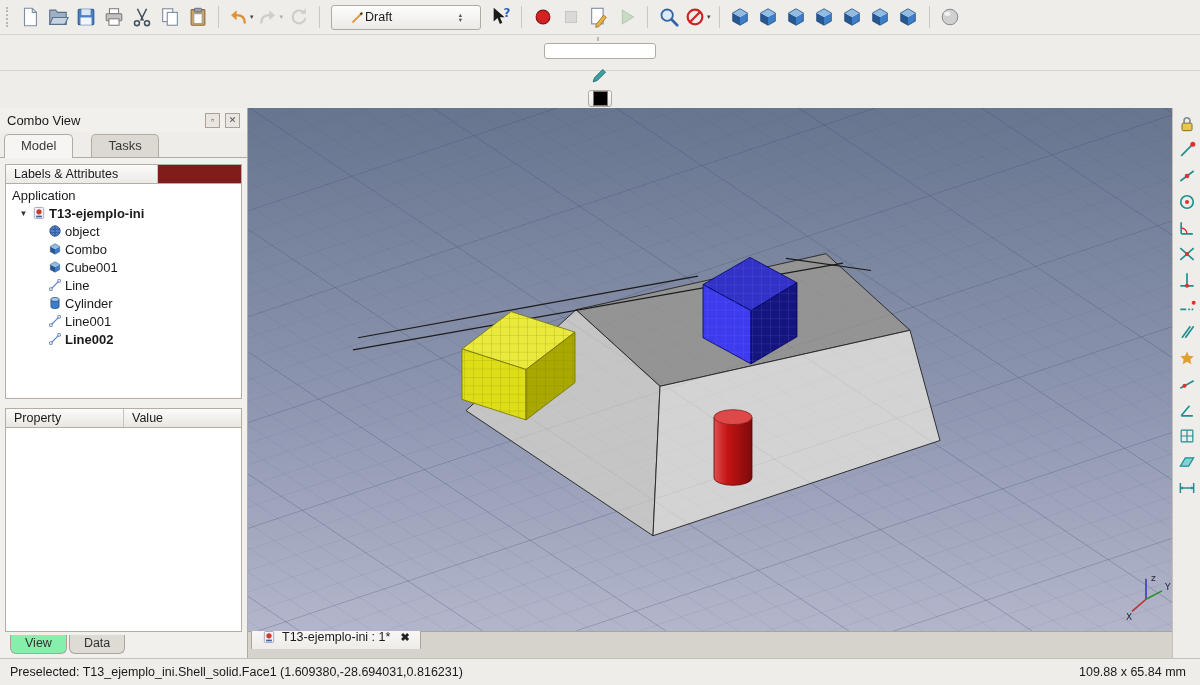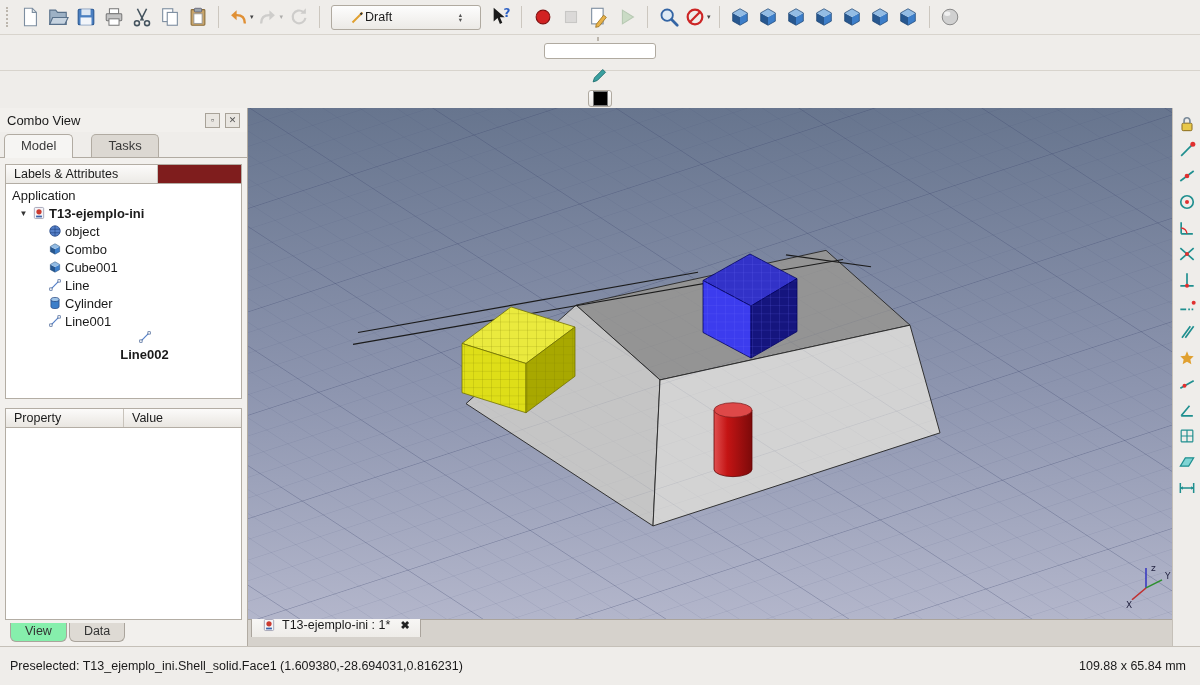--- a/index.html
+++ b/index.html
@@ -58,21 +58,21 @@
   #doc-tabbar{flex:0 0 27px;height:27px;background:#d6d2cc;border-top:1px solid #aaa49c;display:flex;align-items:flex-end;padding:9px 3px;}
   .doc-tab{display:flex;align-items:center;gap:6px;height:25px;padding:0 10px;background:linear-gradient(#fbfaf9,#eeece8);border:1px solid #aaa49c;border-bottom:none;border-radius:5px 5px 0 0;font-size:12.5px;}
   .doc-close{font-size:11px;margin-left:4px;color:#222;font-weight:bold;}
 
   
   #right-tb{flex:0 0 28px;width:28px;border-left:1px solid #c5c0b8;background:#efedea;display:flex;flex-direction:column;align-items:center;gap:2px;padding-top:4px;}
   #right-tb .tbtn{min-width:24px;width:24px;height:24px;}
   #right-tb .tbtn .ic{width:20px;height:20px;}
 
   
-  #statusbar{height:39px;display:flex;align-items:center;padding:0 10px;border-top:1px solid #c5c0b8;background:#efedea;font-size:12.5px;}
+  #statusbar{height:27px;display:flex;align-items:center;padding:0 10px;border-top:1px solid #c5c0b8;background:#efedea;font-size:12.5px;}
   #status-right{margin-left:auto;padding-right:4px;}
 
   svg text{font-family:"DejaVu Sans",sans-serif;}
   .axlbl{font-size:9px;fill:#1e1e3c;}
 </style>
 </head>
 <body>
 
 <svg width="0" height="0" style="position:absolute" aria-hidden="true">
   <defs>
@@ -738,21 +738,21 @@
             </div>
 
             <div class="tree-row" style="padding-left: 42px;">
 
               <svg class="tic" viewBox="0 0 24 24">
                 <use href="#s-t-line"></use>
               </svg>
               <span class="tlabel">Line001</span>
             </div>
 
-            <div class="tree-row bold" style="padding-left: 42px; flex-direction: column;">
+            <div class="tree-row bold" style="padding-left: 42px;">
 
               <svg class="tic" viewBox="0 0 24 24">
                 <use href="#s-t-line"></use>
               </svg>
               <span class="tlabel">Line002</span>
             </div>
 
         </div>
         <div id="prop-header">
           <span class="ph">Property</span>

